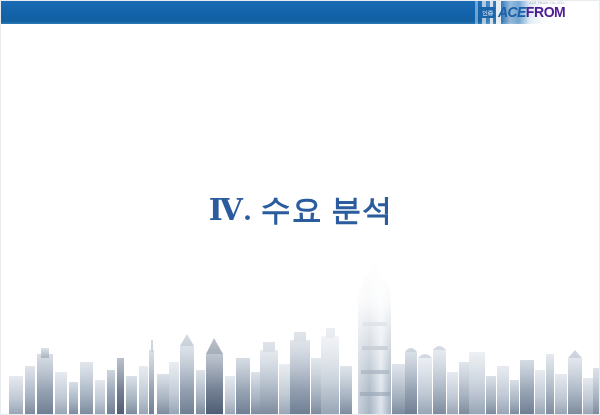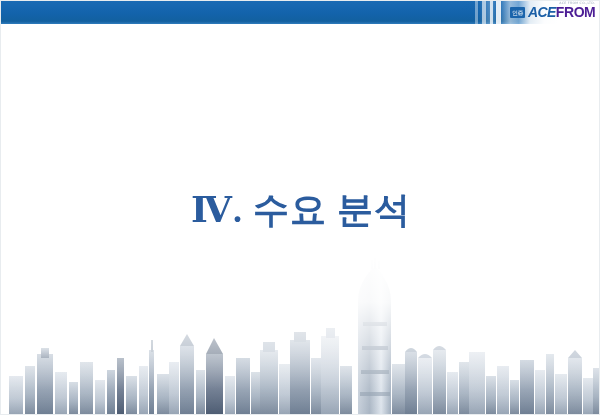--- a/index.html
+++ b/index.html
@@ -53,21 +53,21 @@
     background: rgba(255,255,255,0.55);
   }
   .stripe.s1 { left: 474px; width: 3px; background: rgba(255,255,255,0.40); }
   .stripe.s2 { left: 481px; width: 4px; background: rgba(255,255,255,0.60); }
   .stripe.s3 { left: 489px; width: 3px; background: rgba(255,255,255,0.75); }
   .stripe.s4 { left: 495px; width: 5px; background: rgba(255,255,255,0.88); }
 
   
   #logo {
     position: absolute;
-    left: 509px;
+    left: 479px;
     top: 3px;
     height: 16px;
     display: flex;
     align-items: center;
     gap: 3px;
   }
   #logo-badge {
     display: inline-block;
     background: #1a64ab;
     color: #ffffff;
@@ -115,21 +115,21 @@
   }
 
   
   #slide-title {
     position: absolute;
     left: 0;
     top: 192px;
     width: 600px;
     text-align: center;
     font-family: "Liberation Serif", "DejaVu Serif", serif;
-    font-size: 36px;
+    font-size: 30px;
     line-height: 34px;
     font-weight: bold;
     color: #2b5c9e;
     letter-spacing: 1px;
   }
 
   
   #cityscape {
     position: absolute;
     left: 0;

